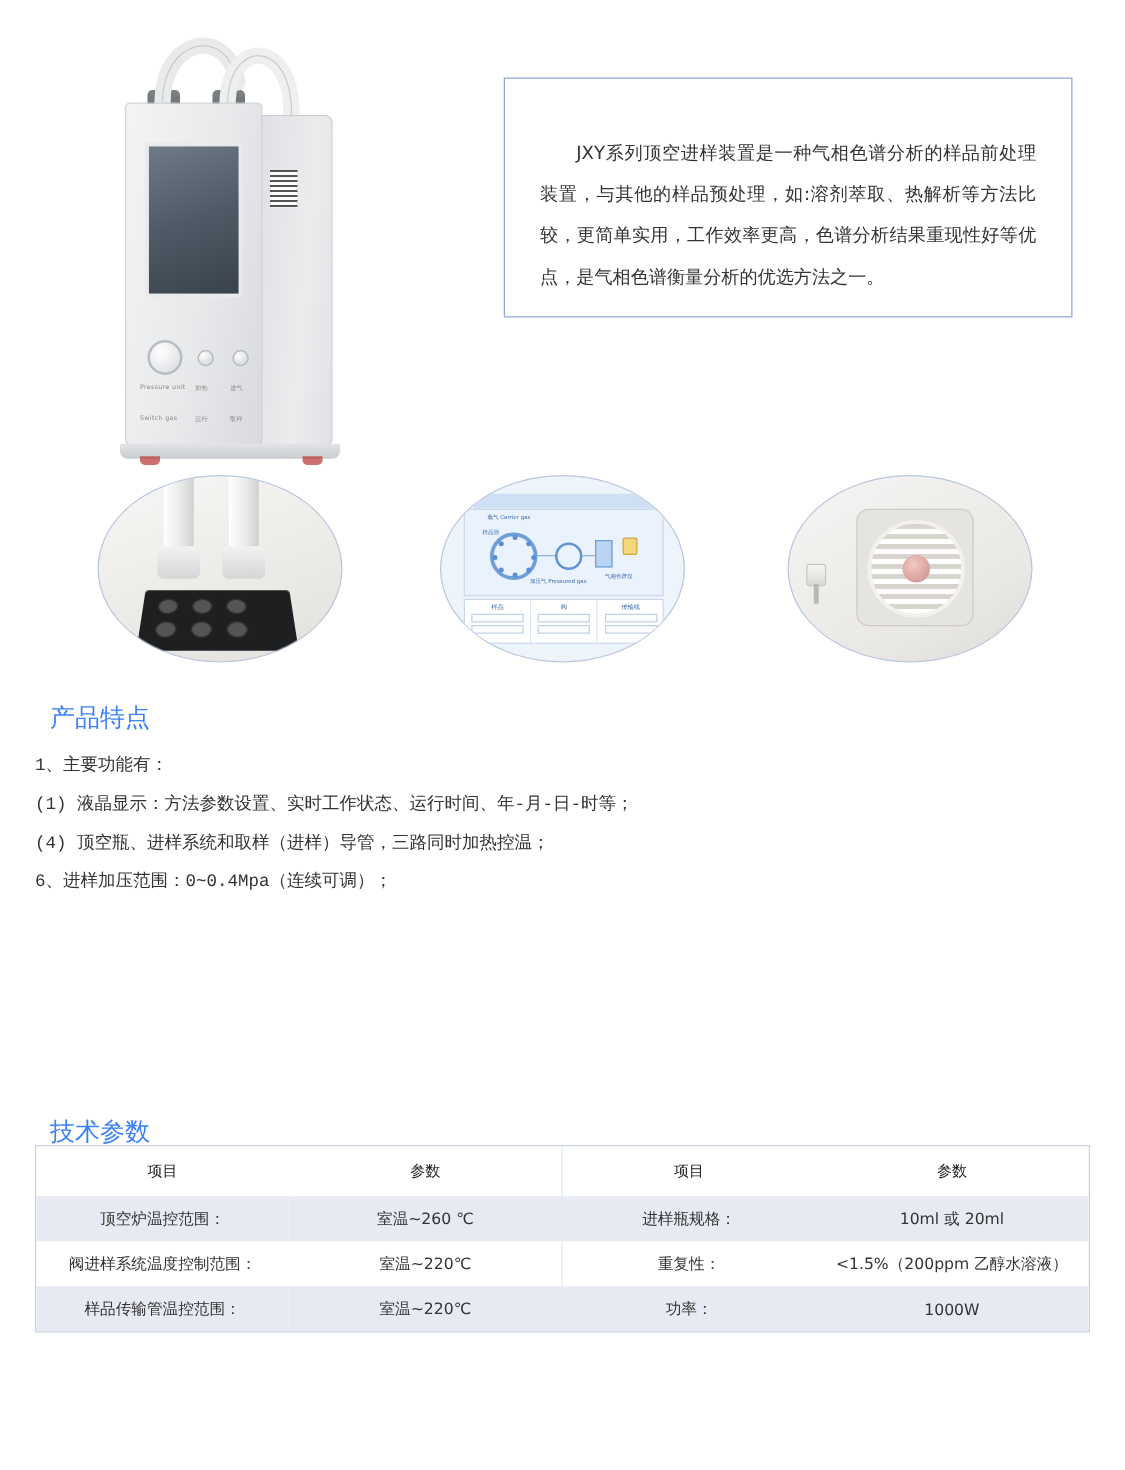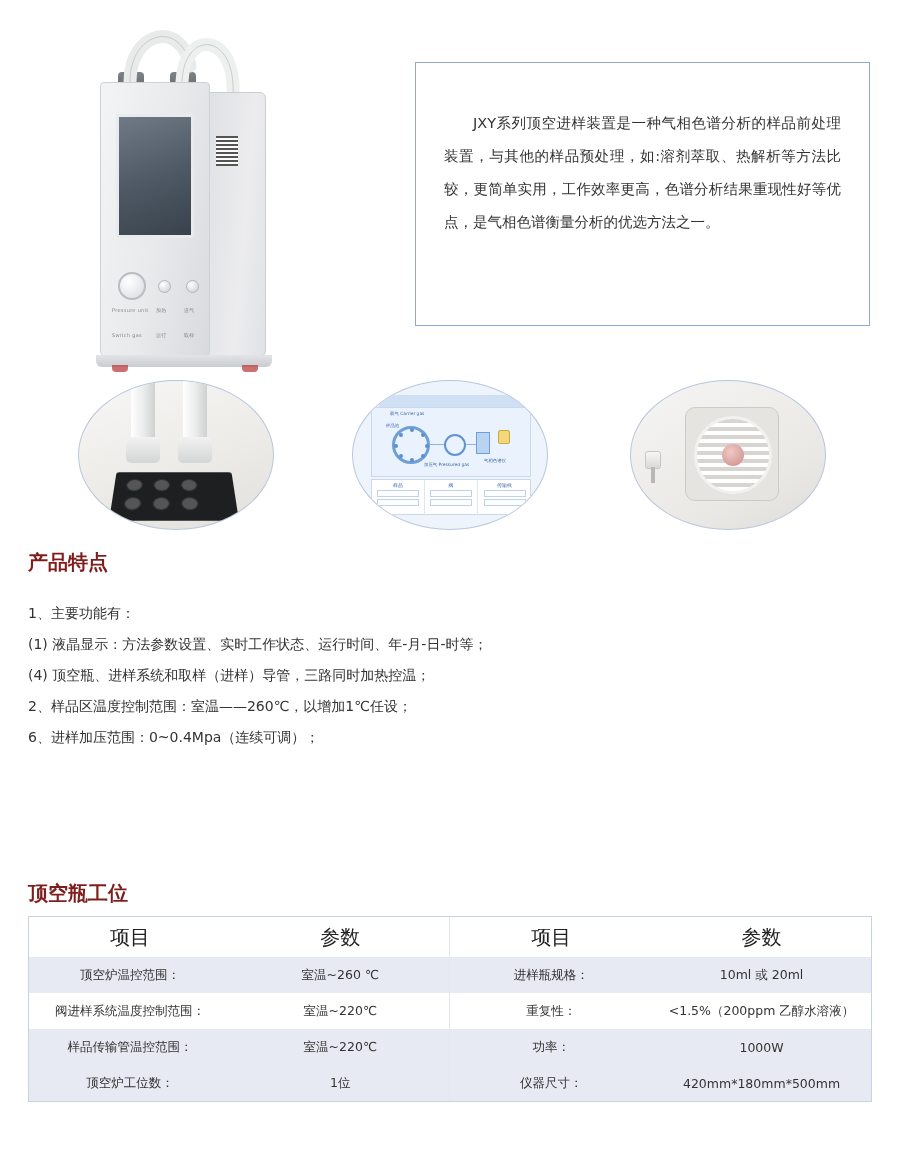--- a/index.html
+++ b/index.html
@@ -125,24 +125,24 @@
     width: 26px; height: 22px;
     background: linear-gradient(180deg,#7e8388,#5e6368);
     border-radius: 4px;
   }
   .cap.l { left: 58px; top: 62px; }
   .cap.r { left: 110px; top: 62px; }
 
   
   .intro-box {
     position: absolute;
-    left: 415px;
+    left: 403px;
     top: 62px;
     width: 455px;
-    height: 264px;
+    height: 192px;
     border: 1px solid #8fa8d8;
     background: #ffffff;
   }
   .intro-text {
     padding: 44px 28px 0 28px;
     font-size: 14.5px;
     line-height: 33px;
     color: #333;
     text-indent: 2em;
     text-align: justify;
@@ -270,34 +270,35 @@
     border-radius: 3px; border: 1px solid #c6c6c5;
   }
   .fan-pin {
     position: absolute; left: 20px; top: 86px; width: 4px; height: 16px;
     background: #b8b8b7;
   }
 
   
   h2.sec {
     font-size: 20px;
-    font-weight: bold;
-    color: #7f1d1d;
-    margin: 0;
+    font-weight: normal;
+    color: #3b82f6;
+    margin: 12px;
     padding: 0;
   }
   .feat-title { position: absolute; left: 28px; top: 549px; }
   .spec-title { position: absolute; left: 28px; top: 880px; }
 
   
   .features {
     position: absolute;
     left: 28px;
     top: 598px;
     width: 840px;
+    font-family: Liberation Mono, monospace;
   }
   .feature-line {
     font-size: 14px;
     color: #333;
     line-height: 31px;
   }
 
   
   .spec-wrap {
     position: absolute;
@@ -311,21 +312,21 @@
     border-collapse: collapse;
     font-size: 12.5px;
     color: #333;
   }
   table.spec td {
     height: 36px;
     text-align: center;
     padding: 0 6px;
   }
   table.spec tr.head td {
-    font-size: 20px;
+    font-size: 12px;
     font-weight: normal;
     color: #222;
     height: 40px;
   }
   table.spec tr.alt td {
     background: #e8eaf3;
   }
   .col-item { width: 24%; }
   .col-val  { width: 26%; }
   .vsep { border-left: 1px solid #e3e7ef; }
@@ -438,25 +439,24 @@
     <div class="fan-pin"></div>
   </div>
 </div>
 
 <h2 class="sec feat-title">产品特点</h2>
 
 <div class="features">
   <div class="feature-line">1、主要功能有：</div>
   <div class="feature-line">(1) 液晶显示：方法参数设置、实时工作状态、运行时间、年-月-日-时等；</div>
   <div class="feature-line">(4) 顶空瓶、进样系统和取样（进样）导管，三路同时加热控温；</div>
-  <div class="feature-line">2、样品区温度控制范围：室温——260℃，以增加1℃任设；</div>
   <div class="feature-line">6、进样加压范围：0~0.4Mpa（连续可调）；</div>
 </div>
 
-<h2 class="sec spec-title">顶空瓶工位</h2>
+<h2 class="sec spec-title">技术参数</h2>
 
 <div class="spec-wrap">
   <table class="spec">
     <tbody>
       <tr class="head">
         <td class="col-item">项目</td>
         <td class="col-val">参数</td>
         <td class="col-item vsep">项目</td>
         <td class="col-val">参数</td>
       </tr>
@@ -471,21 +471,15 @@
         <td>室温~220℃</td>
         <td class="vsep">重复性：</td>
         <td>&lt;1.5%（200ppm 乙醇水溶液）</td>
       </tr>
       <tr class="alt">
         <td>样品传输管温控范围：</td>
         <td>室温~220℃</td>
         <td class="vsep">功率：</td>
         <td>1000W</td>
       </tr>
-      <tr class="alt">
-        <td>顶空炉工位数：</td>
-        <td>1位</td>
-        <td class="vsep">仪器尺寸：</td>
-        <td>420mm*180mm*500mm</td>
-      </tr>
     </tbody>
   </table>
 </div>
 
 </body></html>

